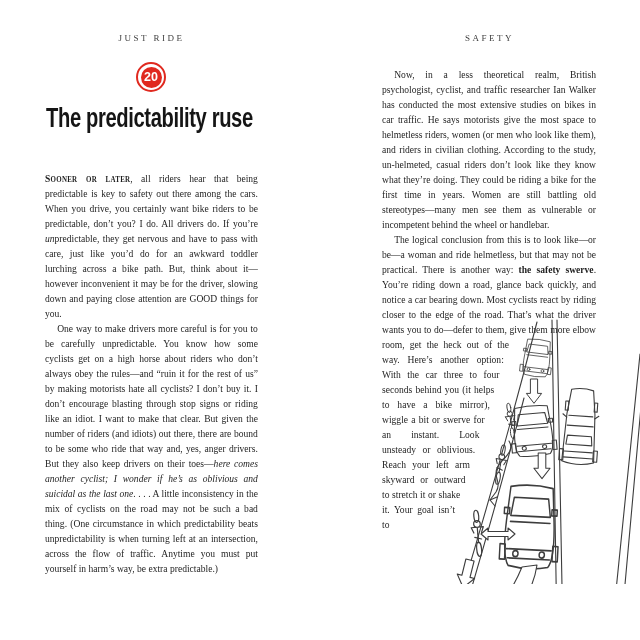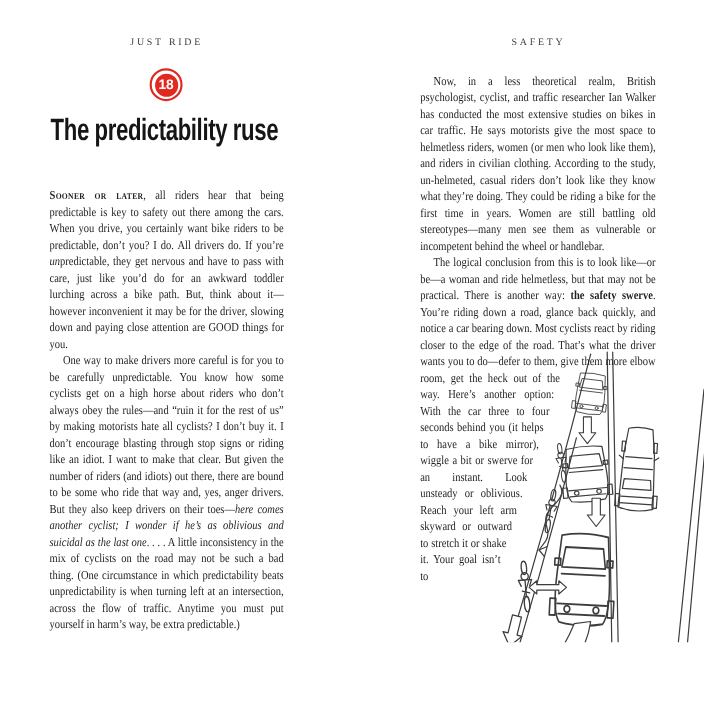--- a/index.html
+++ b/index.html
@@ -122,21 +122,21 @@
       <use href="#down-arrow" transform="translate(470,560) rotate(14) scale(1.05)"></use>
     </g>
     <g>
       <path class="skf" d="M537,565 Q533,592 516,607 L524,611 L501,629 L492,600 L500,604 Q513,589 522,567 Z"></path>
     </g>
   </svg>
 
   <div class="running-header lp-header">JUST RIDE</div>
 
   <div class="chapter-badge">
-    <div class="chapter-disc">18</div>
+    <div class="chapter-disc">20</div>
   </div>
 
   <h1 class="title">The predictability ruse</h1>
 
   <div class="lp-body">
     <p class="para"><span class="lead">Sooner or later</span><span>, all riders hear that being predictable is key to safety out there among the cars. When you drive, you certainly want bike riders to be predictable, don’t you? I do. All drivers do. If you’re </span><i>un</i><span>predictable, they get nervous and have to pass with care, just like you’d do for an awkward toddler lurching across a bike path. But, think about it—however inconvenient it may be for the driver, slowing down and paying close attention are GOOD things for you.</span></p>
     <p class="para indent"><span>One way to make drivers more careful is for you to be carefully unpredictable. You know how some cyclists get on a high horse about riders who don’t always obey the rules—and “ruin it for the rest of us” by making motorists hate all cyclists? I don’t buy it. I don’t encourage blasting through stop signs or riding like an idiot. I want to make that clear. But given the number of riders (and idiots) out there, there are bound to be some who ride that way and, yes, anger drivers. But they also keep drivers on their toes—</span><i>here comes another cyclist; I wonder if he’s as oblivious and suicidal as the last one</i><span>. . . . A little inconsistency in the mix of cyclists on the road may not be such a bad thing. (One circumstance in which predictability beats unpredictability is when turning left at an intersection, across the flow of traffic. Anytime you must put yourself in harm’s way, be extra predictable.)</span></p>
   </div>
 
   <div class="lp-folio">19</div>

